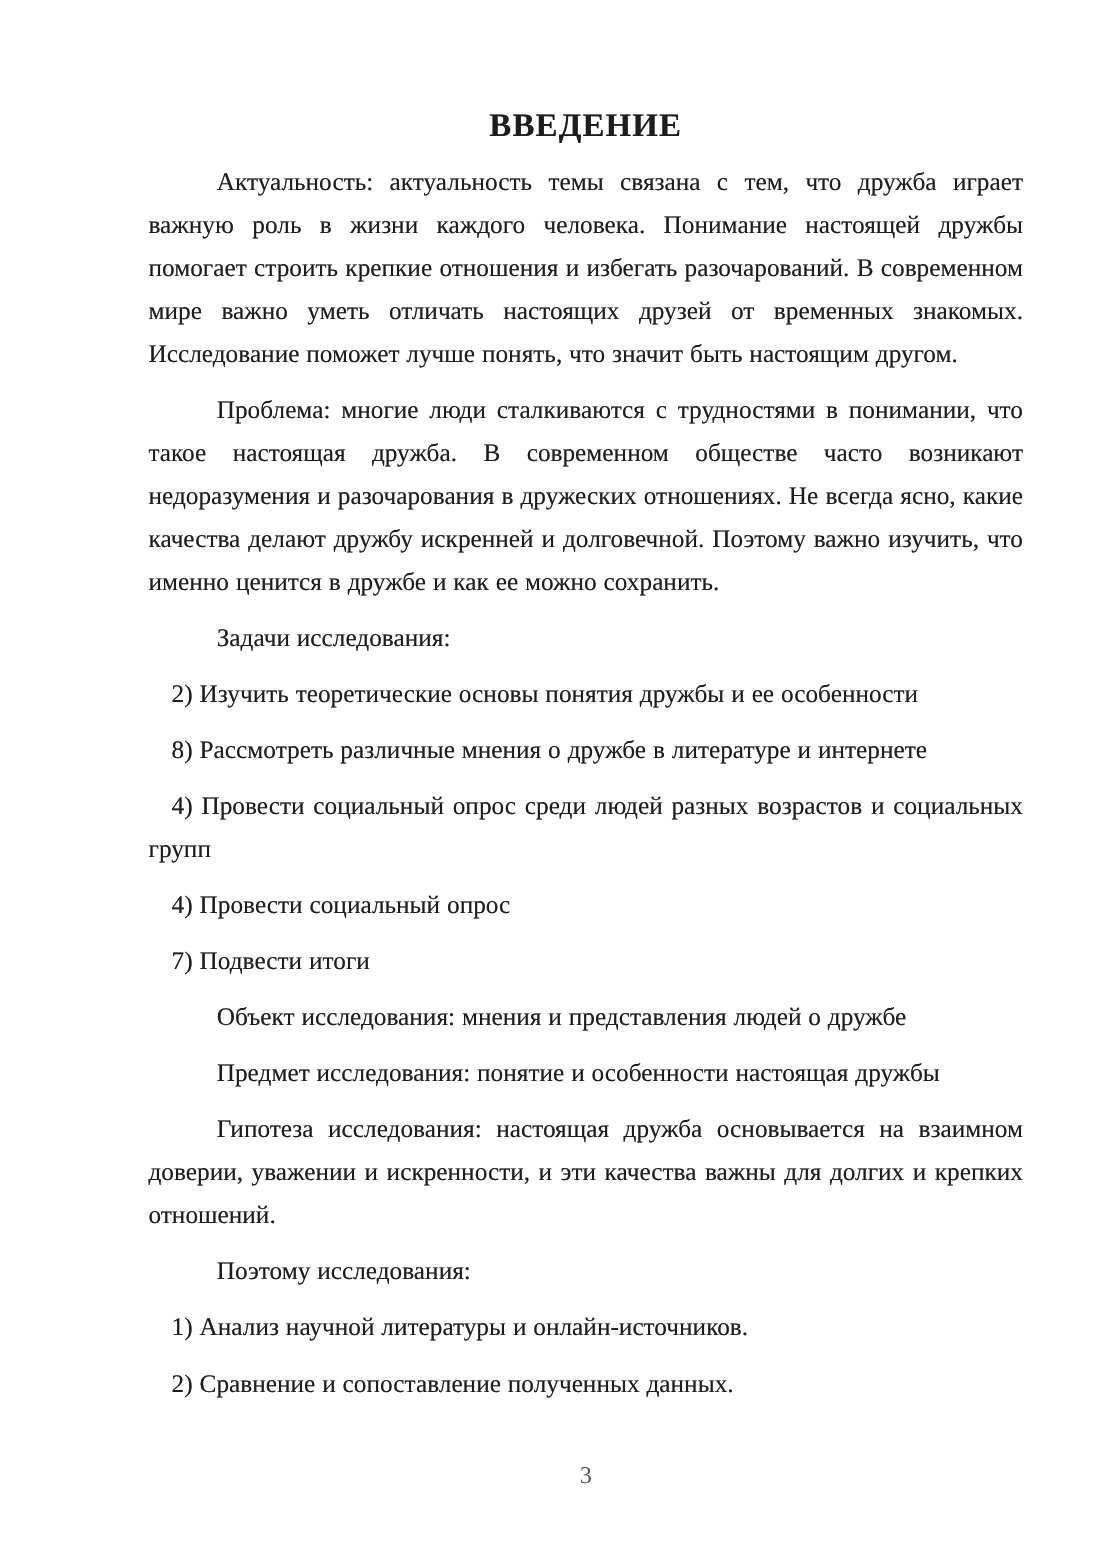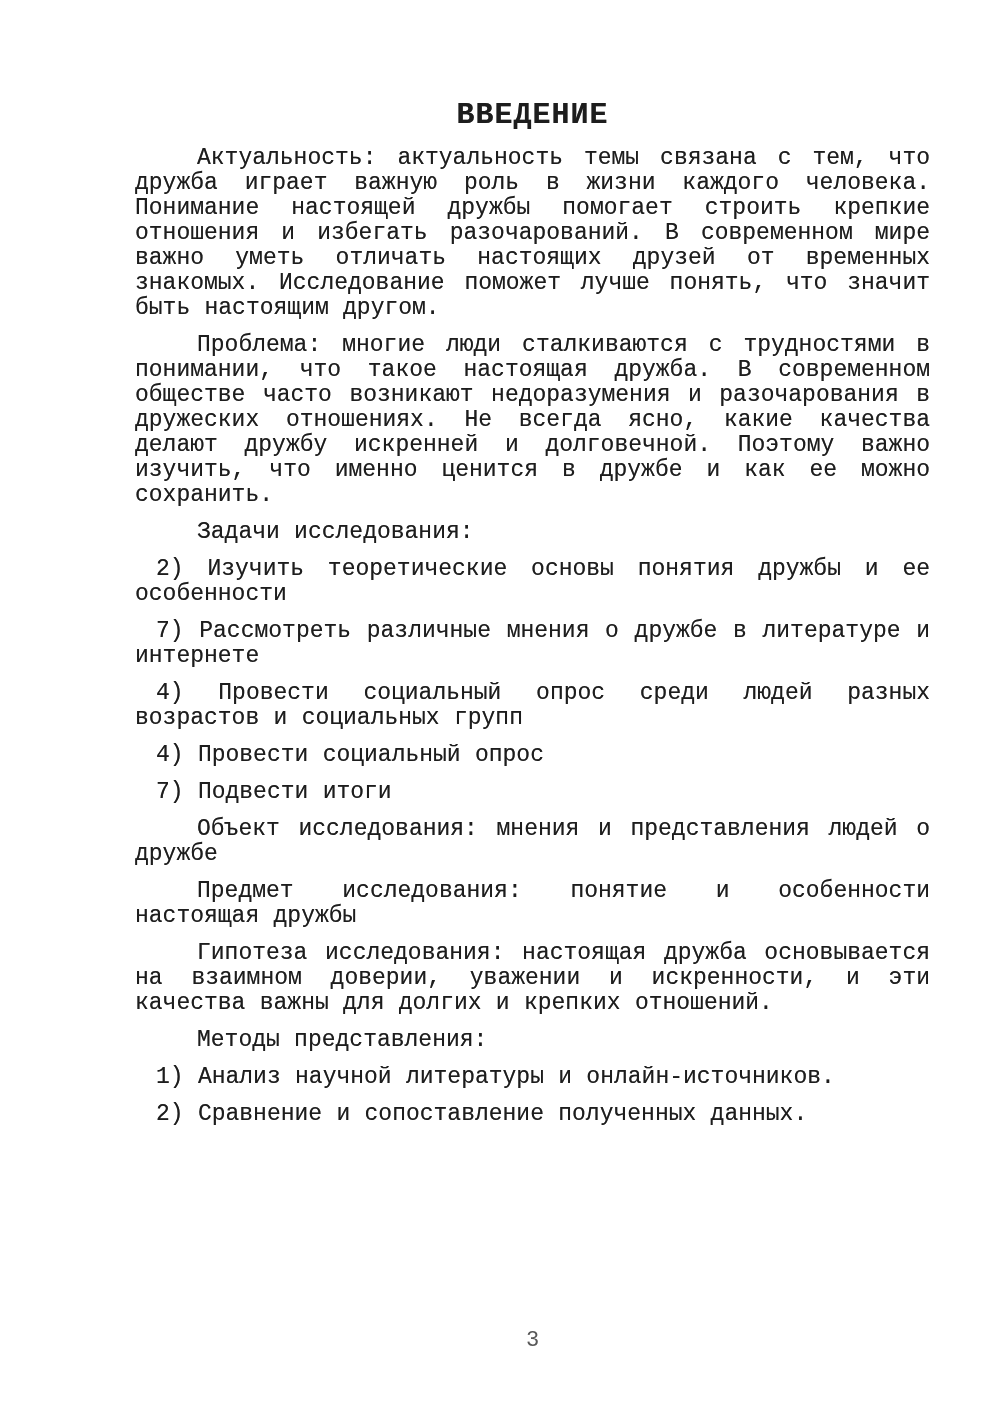--- a/index.html
+++ b/index.html
@@ -10,35 +10,35 @@
     height: 1414px;
     overflow: hidden;
   }
   .page {
     position: relative;
     width: 1000px;
     height: 1414px;
     box-sizing: border-box;
     background: #ffffff;
     color: #1d1d1d;
-    font-family: Liberation Mono, monospace;
+    font-family: Liberation Serif, serif;
     padding: 95px 70px 0 135px;
     text-shadow: 0 0 0.5px rgba(20,20,20,0.55);
   }
   .doc-title {
     font-size: 30px;
     font-weight: bold;
     line-height: 40px;
     letter-spacing: 1px;
     text-align: center;
     margin: 0 0 11px 0;
   }
   .para, .list-item {
     font-size: 23px;
-    line-height: 25px;
+    line-height: 39px;
     margin: 0 0 12px 0;
     text-align: justify;
     text-align-last: left;
     word-spacing: 0.5px;
   }
   .para { text-indent: 62px; }
   .list-item { text-indent: 21px; }
   .page-number {
     position: absolute;
     top: 1328px;
@@ -59,30 +59,30 @@
   <h1 class="doc-title">ВВЕДЕНИЕ</h1>
 
   <p class="para">Актуальность: актуальность темы связана с тем, что дружба играет важную роль в жизни каждого человека. Понимание настоящей дружбы помогает строить крепкие отношения и избегать разочарований. В современном мире важно уметь отличать настоящих друзей от временных знакомых. Исследование поможет лучше понять, что значит быть настоящим другом.</p>
 
   <p class="para">Проблема: многие люди сталкиваются с трудностями в понимании, что такое настоящая дружба. В современном обществе часто возникают недоразумения и разочарования в дружеских отношениях. Не всегда ясно, какие качества делают дружбу искренней и долговечной. Поэтому важно изучить, что именно ценится в дружбе и как ее можно сохранить.</p>
 
 
   <p class="para">Задачи исследования:</p>
 
   <p class="list-item">2) Изучить теоретические основы понятия дружбы и ее особенности</p>
-  <p class="list-item">7) Рассмотреть различные мнения о дружбе в литературе и интернете</p>
+  <p class="list-item">8) Рассмотреть различные мнения о дружбе в литературе и интернете</p>
   <p class="list-item">4) Провести социальный опрос среди людей разных возрастов и социальных групп</p>
   <p class="list-item">4) Провести социальный опрос</p>
   <p class="list-item">7) Подвести итоги</p>
 
   <p class="para">Объект исследования: мнения и представления людей о дружбе</p>
 
   <p class="para">Предмет исследования: понятие и особенности настоящая дружбы</p>
 
   <p class="para">Гипотеза исследования: настоящая дружба основывается на взаимном доверии, уважении и искренности, и эти качества важны для долгих и крепких отношений.</p>
 
-  <p class="para">Методы представления:</p>
+  <p class="para">Поэтому исследования:</p>
 
   <p class="list-item">1) Анализ научной литературы и онлайн-источников.</p>
   <p class="list-item">2) Сравнение и сопоставление полученных данных.</p>
 
   <div class="page-number">3</div>
 </div>
 
 </body></html>

